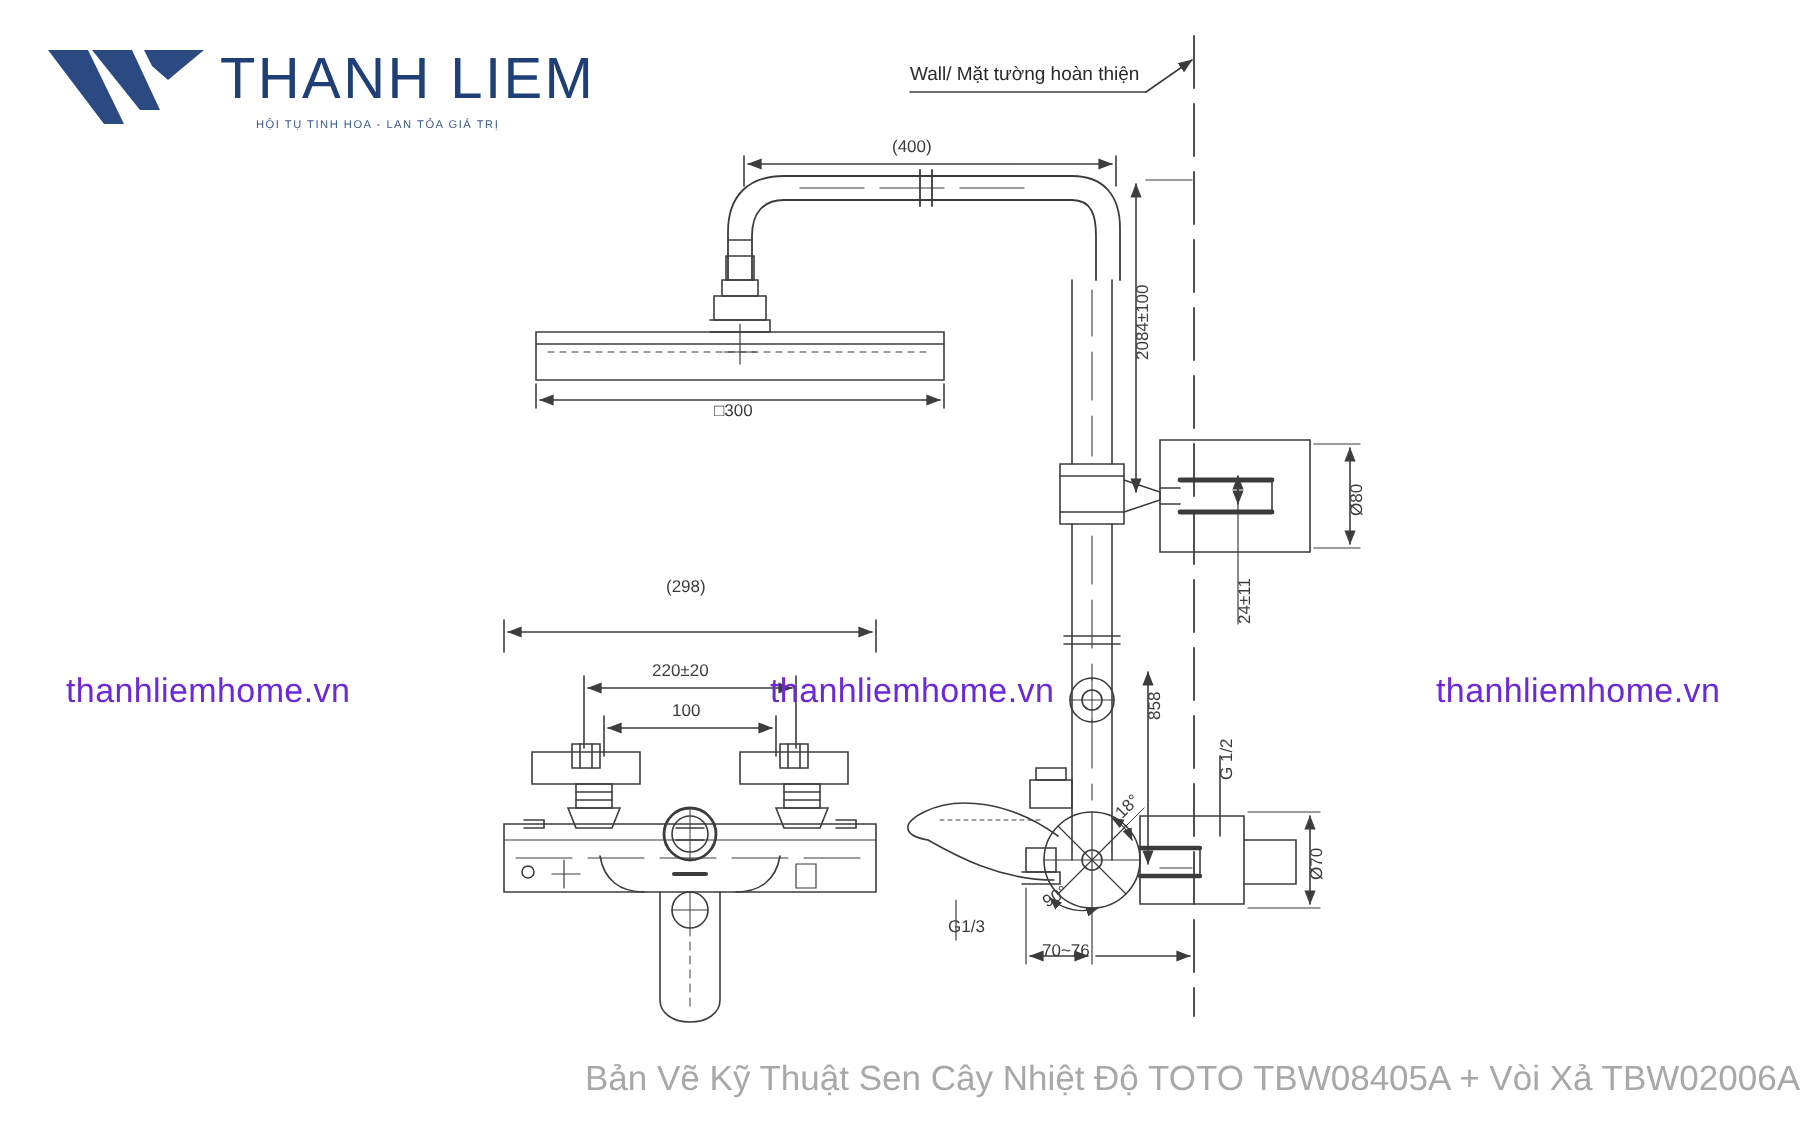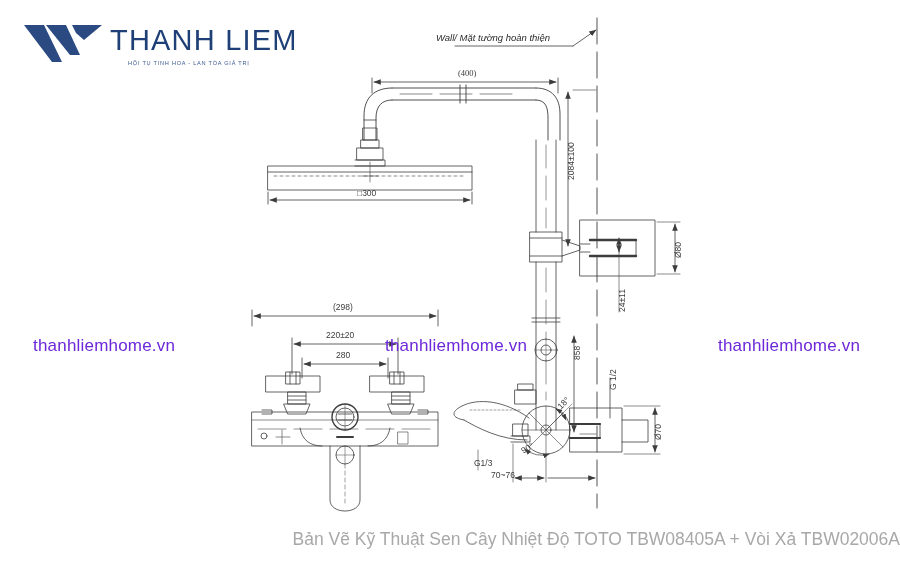--- a/index.html
+++ b/index.html
@@ -331,51 +331,51 @@
           <path d="M345,446 L345,464" stroke-width="0.5"></path>
           <path d="M336,455 L354,455" stroke-width="0.5"></path>
           <path d="M337,437 L353,437" stroke-width="2"></path>
           <path d="M345,464 L345,505" stroke-width="0.5" stroke-dasharray="4 3"></path>
         </g>
 
       </g>
     </svg>
 
     
-    <div class="dim" style="left:458px;top:68px;font-family:Liberation Serif, serif;">(400)</div>
-
-    <div class="dim" style="left:357px;top:188px;">□300</div>
-
-    <div class="lbl" style="left:436px;top:32px;font-style:italic;">Wall/ Mặt tường hoàn thiện</div>
+    <div class="dim" style="left:446px;top:68px;">(400)</div>
+
+    <div class="dim" style="left:357px;top:200px;">□300</div>
+
+    <div class="lbl" style="left:455px;top:32px;">Wall/ Mặt tường hoàn thiện</div>
 
     <div class="dim v" style="left:566px;top:180px;transform:rotate(-90deg);">2084±100</div>
 
     <div class="dim v" style="left:673px;top:258px;transform:rotate(-90deg);">Ø80</div>
 
     <div class="dim v" style="left:617px;top:312px;transform:rotate(-90deg);">24±11</div>
 
     <div class="dim v" style="left:572px;top:360px;transform:rotate(-90deg);">858</div>
 
     <div class="dim v" style="left:653px;top:440px;transform:rotate(-90deg);">Ø70</div>
 
     <div class="dim v" style="left:608px;top:390px;transform:rotate(-90deg);">G 1/2</div>
 
     <div class="dim" style="left:474px;top:458px;">G1/3</div>
 
-    <div class="dim" style="left:491px;top:470px;">70~76</div>
+    <div class="dim" style="left:521px;top:470px;">70~76</div>
 
     <div class="dim" style="left:521px;top:443px;transform:rotate(-30deg);">90°</div>
 
     <div class="dim" style="left:557px;top:398px;transform:rotate(-45deg);">18°</div>
 
-    <div class="dim" style="left:333px;top:302px;">(298)</div>
+    <div class="dim" style="left:333px;top:288px;">(298)</div>
 
     <div class="dim" style="left:326px;top:330px;">220±20</div>
 
-    <div class="dim" style="left:336px;top:350px;">280</div>
+    <div class="dim" style="left:336px;top:350px;">100</div>
   </div>
 
   <div class="wm w1">thanhliemhome.vn</div>
   <div class="wm w2">thanhliemhome.vn</div>
   <div class="wm w3">thanhliemhome.vn</div>
 
   <div id="caption">Bản Vẽ Kỹ Thuật Sen Cây Nhiệt Độ TOTO TBW08405A + Vòi Xả TBW02006A</div>
 
 </div>
 

